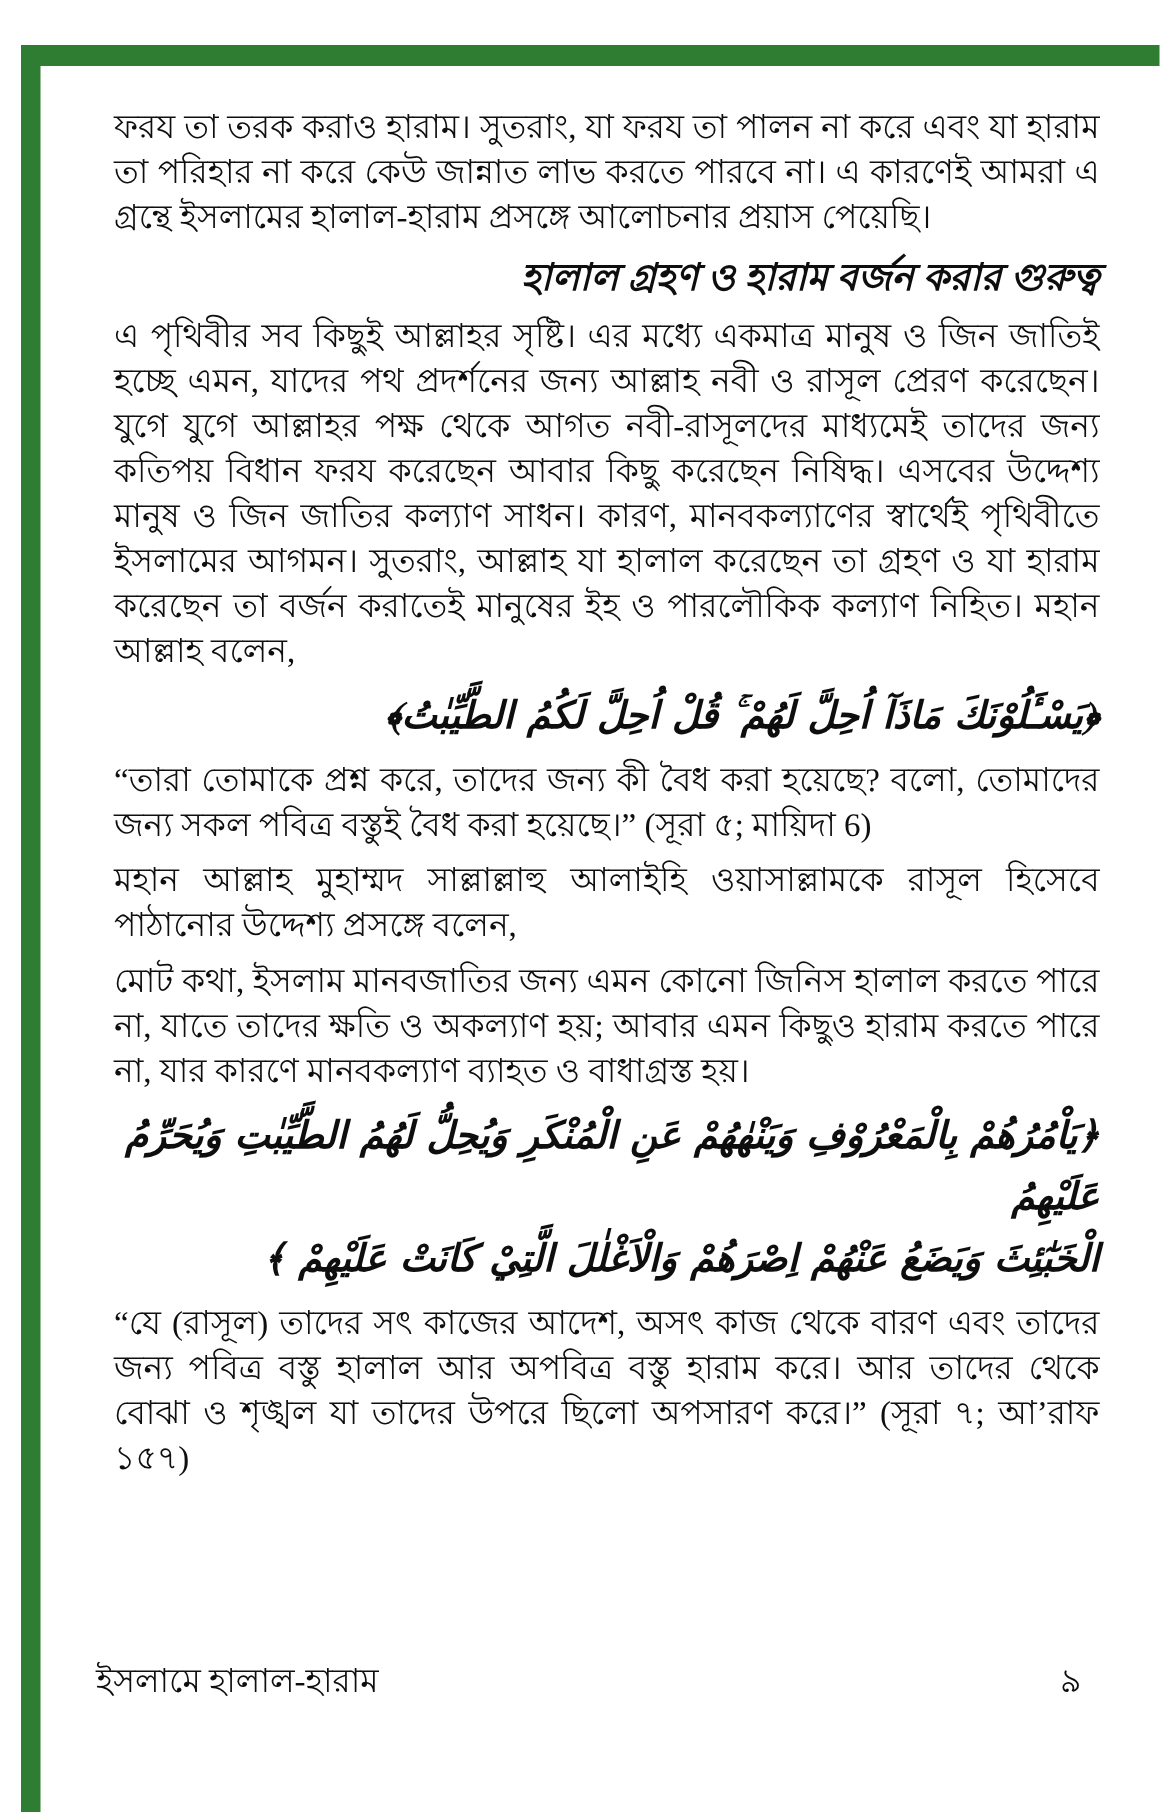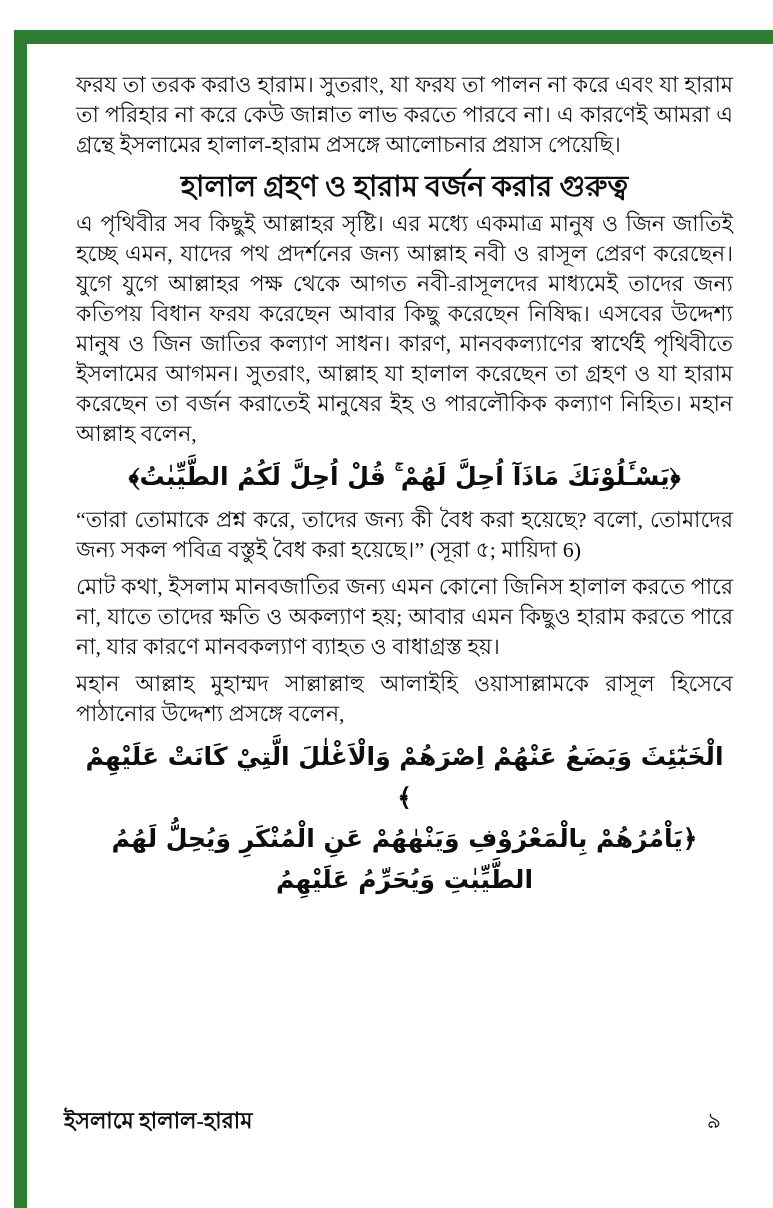--- a/index.html
+++ b/index.html
@@ -37,52 +37,54 @@
     margin-left: 12px;
   }
   p.body-para {
     font-size: 22px;
     line-height: 30px;
     text-align: justify;
     text-justify: inter-word;
     margin: 0 0 7px 0;
   }
   h2.section-heading {
-    font-size: 29px;
+    font-size: 25px;
     line-height: 32px;
     font-weight: bold;
     margin: 10px 0 7px 0;
-    text-align: center;
+    text-align: right;
+    font-style: italic;
   }
   .arabic {
     direction: rtl;
     unicode-bidi: embed;
     font-family: "DejaVu Sans", sans-serif;
     font-size: 25px;
     line-height: 41px;
-    text-align: center;
+    text-align: right;
     margin: 4px 0 8px 0;
     font-weight: bold;
+    font-style: italic;
   }
   .arabic .ar-line {
     display: block;
   }
   .footer {
     position: absolute;
     left: 64px;
     top: 1106px;
     width: 657px;
     display: flex;
     justify-content: space-between;
     align-items: baseline;
     font-size: 22px;
     line-height: 30px;
   }
   .footer .book-title {
-    font-weight: bold;
+    font-weight: normal;
   }
   .footer .page-number {
     font-weight: normal;
   }
 </style>
 </head>
 <body>
 
 <div class="bar-top" style="background-color: rgb(46, 125, 50);"></div>
 <div class="bar-left" style="background-color: rgb(46, 125, 50);"></div>
@@ -92,29 +94,30 @@
   <p class="body-para">ফরয তা তরক করাও হারাম। সুতরাং, যা ফরয তা পালন না করে এবং যা হারাম তা পরিহার না করে কেউ জান্নাত লাভ করতে পারবে না। এ কারণেই আমরা এ গ্রন্থে ইসলামের হালাল-হারাম প্রসঙ্গে আলোচনার প্রয়াস পেয়েছি।</p>
 
   <h2 class="section-heading">হালাল গ্রহণ ও হারাম বর্জন করার গুরুত্ব</h2>
 
   <p class="body-para">এ পৃথিবীর সব কিছুই আল্লাহর সৃষ্টি। এর মধ্যে একমাত্র মানুষ ও জিন জাতিই হচ্ছে এমন, যাদের পথ প্রদর্শনের জন্য আল্লাহ নবী ও রাসূল প্রেরণ করেছেন। যুগে যুগে আল্লাহর পক্ষ থেকে আগত নবী-রাসূলদের মাধ্যমেই তাদের জন্য কতিপয় বিধান ফরয করেছেন আবার কিছু করেছেন নিষিদ্ধ। এসবের উদ্দেশ্য মানুষ ও জিন জাতির কল্যাণ সাধন। কারণ, মানবকল্যাণের স্বার্থেই পৃথিবীতে ইসলামের আগমন। সুতরাং, আল্লাহ যা হালাল করেছেন তা গ্রহণ ও যা হারাম করেছেন তা বর্জন করাতেই মানুষের ইহ ও পারলৌকিক কল্যাণ নিহিত। মহান আল্লাহ বলেন,</p>
 
   <div class="arabic">﴿يَسْـَٔلُوْنَكَ مَاذَآ اُحِلَّ لَهُمْ ۚ قُلْ اُحِلَّ لَكُمُ الطَّيِّبٰتُ﴾</div>
 
   <p class="body-para">“তারা তোমাকে প্রশ্ন করে, তাদের জন্য কী বৈধ করা হয়েছে? বলো, তোমাদের জন্য সকল পবিত্র বস্তুই বৈধ করা হয়েছে।” (সূরা ৫; মায়িদা 6)</p>
 
+  <p class="body-para">মহান আল্লাহ মুহাম্মদ সাল্লাল্লাহু আলাইহি ওয়াসাল্লামকে রাসূল হিসেবে পাঠানোর উদ্দেশ্য প্রসঙ্গে বলেন,</p>
+
   <p class="body-para">মোট কথা, ইসলাম মানবজাতির জন্য এমন কোনো জিনিস হালাল করতে পারে না, যাতে তাদের ক্ষতি ও অকল্যাণ হয়; আবার এমন কিছুও হারাম করতে পারে না, যার কারণে মানবকল্যাণ ব্যাহত ও বাধাগ্রস্ত হয়।</p>
 
-  <p class="body-para">মহান আল্লাহ মুহাম্মদ সাল্লাল্লাহু আলাইহি ওয়াসাল্লামকে রাসূল হিসেবে পাঠানোর উদ্দেশ্য প্রসঙ্গে বলেন,</p>
-
   <div class="arabic">
+    <span class="ar-line">﴿يَاْمُرُهُمْ بِالْمَعْرُوْفِ وَيَنْهٰهُمْ عَنِ الْمُنْكَرِ وَيُحِلُّ لَهُمُ الطَّيِّبٰتِ وَيُحَرِّمُ عَلَيْهِمُ</span>
     <span class="ar-line">الْخَبٰٓئِثَ وَيَضَعُ عَنْهُمْ اِصْرَهُمْ وَالْاَغْلٰلَ الَّتِيْ كَانَتْ عَلَيْهِمْ ﴾</span>
-    <span class="ar-line">﴿يَاْمُرُهُمْ بِالْمَعْرُوْفِ وَيَنْهٰهُمْ عَنِ الْمُنْكَرِ وَيُحِلُّ لَهُمُ الطَّيِّبٰتِ وَيُحَرِّمُ عَلَيْهِمُ</span>
   </div>
 
+  <p class="body-para">“যে (রাসূল) তাদের সৎ কাজের আদেশ, অসৎ কাজ থেকে বারণ এবং তাদের জন্য পবিত্র বস্তু হালাল আর অপবিত্র বস্তু হারাম করে। আর তাদের থেকে বোঝা ও শৃঙ্খল যা তাদের উপরে ছিলো অপসারণ করে।” (সূরা ৭; আ’রাফ ১৫৭)</p>
 
 
 </div>
 
 <div class="footer">
   <span class="book-title">ইসলামে হালাল-হারাম</span>
   <span class="page-number">৯</span>
 </div>
 
 </body></html>

